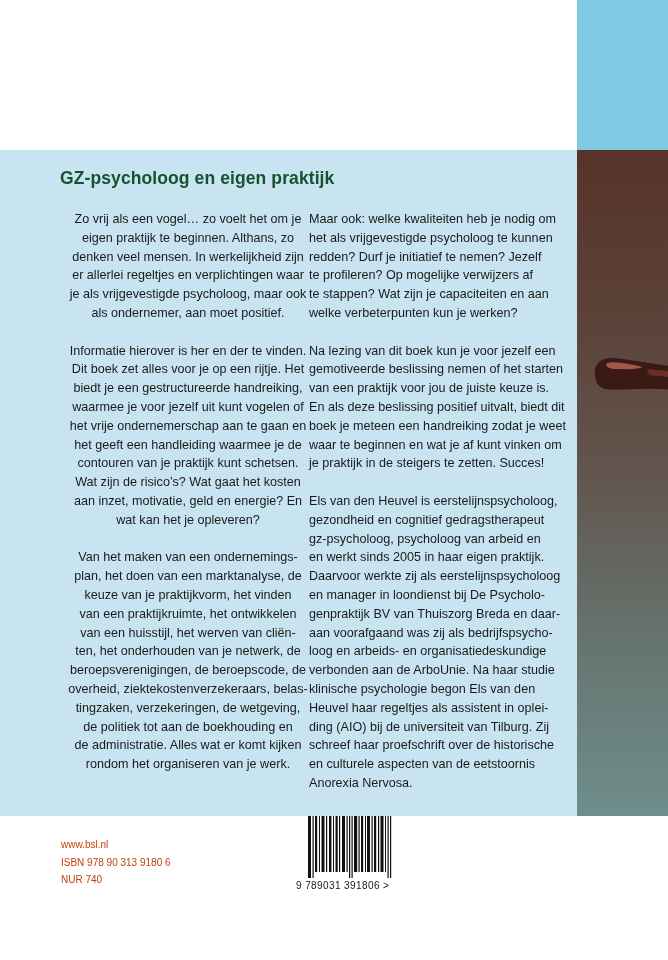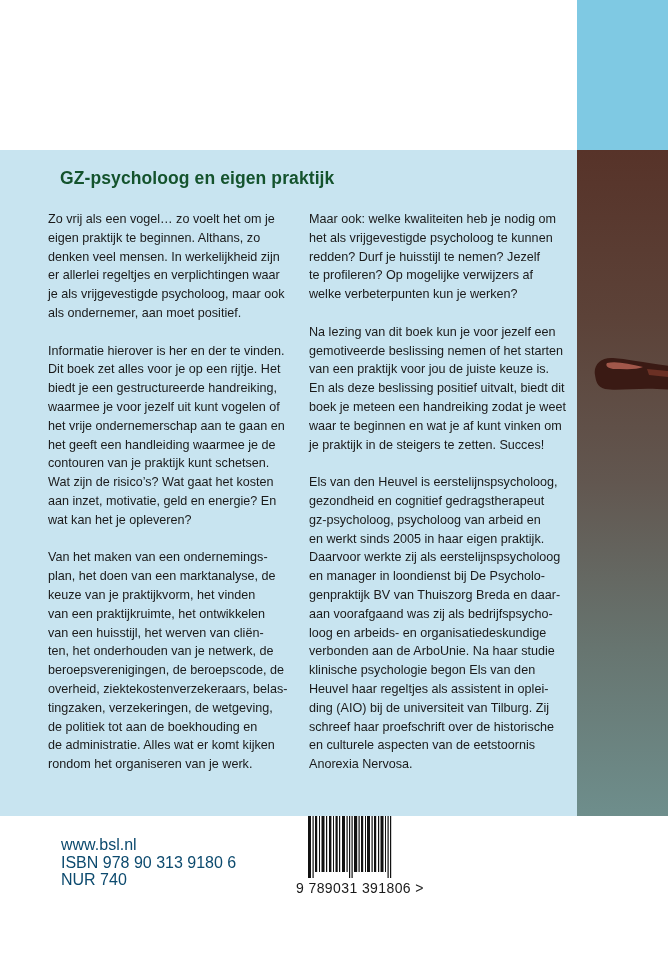--- a/index.html
+++ b/index.html
@@ -19,29 +19,29 @@
     }
     .strip-photo .fist {
       position: absolute; left: 10px; top: 195px; width: 120px; height: 50px;
     }
     .title {
       position: absolute; left: 60px; top: 168px;
       font-size: 17.5px; font-weight: bold; color: #14532d; letter-spacing: 0.1px;
       white-space: nowrap;
     }
     .col { position: absolute; top: 210px; font-size: 12.6px; line-height: 18.8px; }
-    .col-left { left: 48px; width: 240px; }
+    .col-left { left: 68px; width: 240px; text-align: center; }
     .col-right { left: 309px; width: 262px; }
     .para { margin: 0 0 18.8px 0; }
     .line { display: block; white-space: nowrap; }
-    .footer-info { position: absolute; left: 61px; top: 836px; font-size: 16px; line-height: 17.5px; color: #0c4a6e; }
+    .footer-info { position: absolute; left: 61px; top: 836px; font-size: 10px; line-height: 17.5px; color: #c2410c; }
     .barcode { position: absolute; left: 296px; top: 816px; width: 120px; height: 92px; }
     .barcode svg { display: block; }
     .barcode-digits {
-      position: absolute; left: 296px; top: 880px; font-size: 14px; letter-spacing: 0.4px;
+      position: absolute; left: 296px; top: 880px; font-size: 10px; letter-spacing: 0.4px;
       font-family: "Liberation Sans", sans-serif; white-space: pre;
     }
   </style>
 </head>
 <body>
 
 <div class="top-white"></div>
 <div class="strip-top"></div>
 <div class="band"></div>
 <div class="strip-photo">
@@ -88,22 +88,23 @@
     <span class="line">de politiek tot aan de boekhouding en</span>
     <span class="line">de administratie. Alles wat er komt kijken</span>
     <span class="line">rondom het organiseren van je werk.</span>
   </p>
 </div>
 
 <div class="col col-right">
   <p class="para">
     <span class="line">Maar ook: welke kwaliteiten heb je nodig om</span>
     <span class="line">het als vrijgevestigde psycholoog te kunnen</span>
-    <span class="line">redden? Durf je huisstijl te nemen? Jezelf</span>
+    <span class="line">redden? Durf je initiatief te nemen? Jezelf</span>
     <span class="line">te profileren? Op mogelijke verwijzers af</span>
+    <span class="line">te stappen? Wat zijn je capaciteiten en aan</span>
     <span class="line">welke verbeterpunten kun je werken?</span>
   </p>
   <p class="para">
     <span class="line">Na lezing van dit boek kun je voor jezelf een</span>
     <span class="line">gemotiveerde beslissing nemen of het starten</span>
     <span class="line">van een praktijk voor jou de juiste keuze is.</span>
     <span class="line">En als deze beslissing positief uitvalt, biedt dit</span>
     <span class="line">boek je meteen een handreiking zodat je weet</span>
     <span class="line">waar te beginnen en wat je af kunt vinken om</span>
     <span class="line">je praktijk in de steigers te zetten. Succes!</span>

